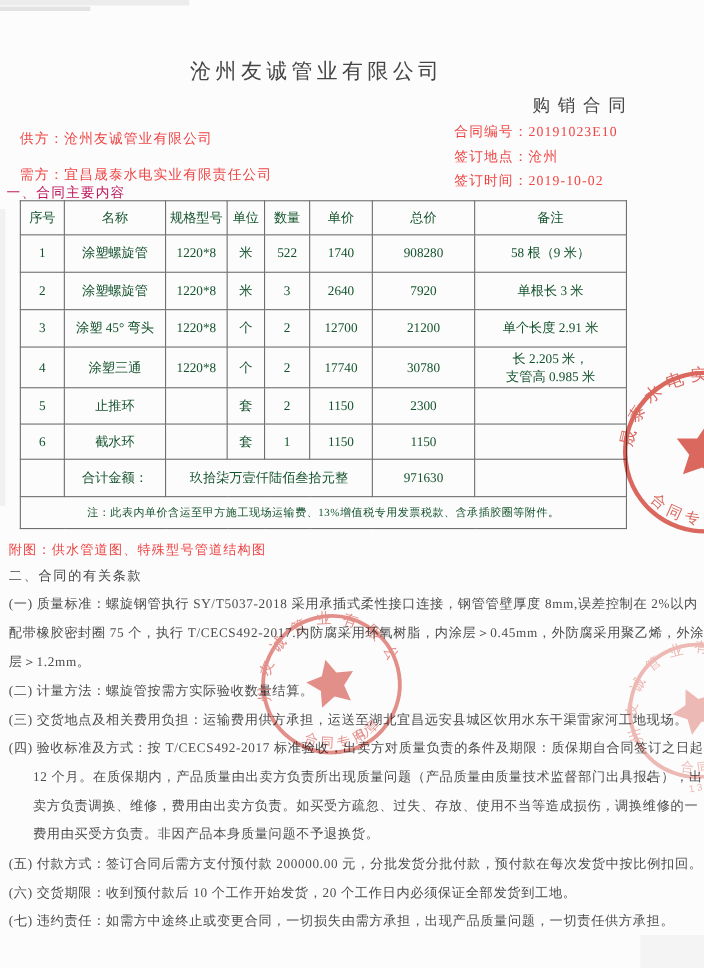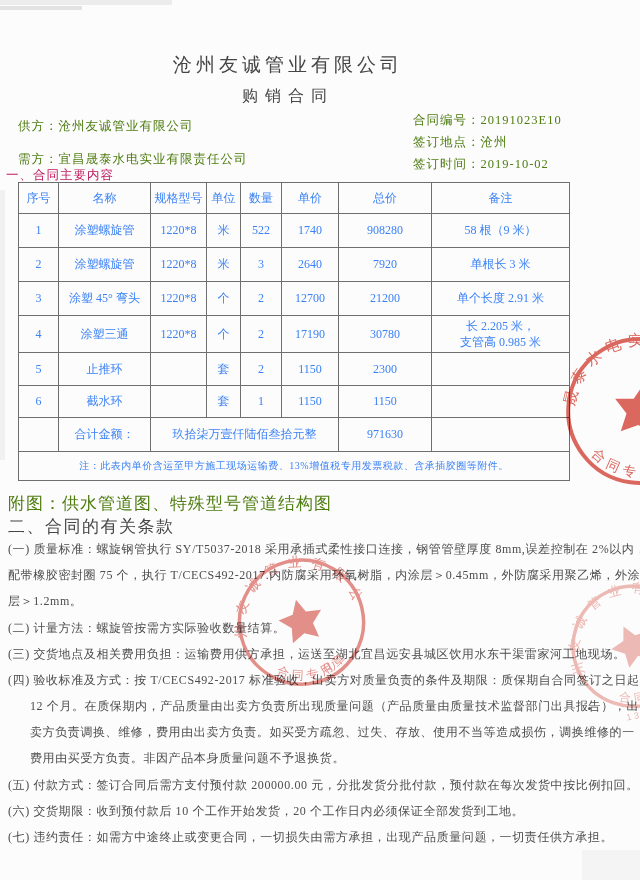--- a/index.html
+++ b/index.html
@@ -12,39 +12,39 @@
   .abs{position:absolute;}
   
   .scan-strip1{left:0;top:0;width:172px;height:5px;background:#ececec;}
   .scan-strip2{left:0;top:6px;width:82px;height:4px;background:#e3e3e3;}
   .scan-left{left:0;top:190px;width:5px;height:270px;background:#f1f1f1;}
   .scan-br{right:0;bottom:0;width:58px;height:30px;background:#f4f4f4;}
   .speck{left:588px;top:707px;width:3px;height:3px;border-radius:50%;background:#5a5a5a;}
 
   .company-title{left:0;top:52px;width:576px;text-align:center;font-size:19px;
     letter-spacing:4px;color:#454545;}
-  .doc-title{left:0;top:86px;width:576px;text-align:center;font-size:16px;letter-spacing:7px;color:#454545;}
-
-  .hline{font-size:12.5px;letter-spacing:1px;color:#4d7c0f;white-space:nowrap;}
+  .doc-title{left:0;top:86px;width:576px;text-align:right;font-size:16px;letter-spacing:7px;color:#454545;}
+
+  .hline{font-size:12.5px;letter-spacing:1px;color:#ef4444;white-space:nowrap;}
   .supplier-line{left:18px;top:118px;}
   .buyer-line{left:18px;top:151px;}
   .info-1{left:413px;top:112px;}
   .info-2{left:413px;top:134px;}
   .info-3{left:413px;top:156px;}
   .sec1-title{left:6px;top:167px;font-size:12.5px;letter-spacing:1px;color:#be185d;}
 
   table.main{position:absolute;left:18px;top:182px;width:551px;border-collapse:collapse;
-    table-layout:fixed;font-size:12px;color:#3b82f6;}
+    table-layout:fixed;font-size:12px;color:#14532d;}
   table.main td,table.main th{border:1px solid #6f6f6f;text-align:center;vertical-align:middle;
     font-weight:normal;padding:0 2px;overflow:hidden;}
   td.remark{white-space:pre-line;line-height:1.35;}
   td.note-cell{text-align:left;padding:4px 6px;font-size:10px;letter-spacing:.5px;white-space:nowrap;}
 
-  .attach-line{left:8px;top:492px;font-size:17px;letter-spacing:1px;white-space:nowrap;}
-  .sec2-title{left:8px;top:515px;font-size:17px;letter-spacing:1.5px;color:#474747;}
+  .attach-line{left:8px;top:492px;font-size:12px;letter-spacing:1px;white-space:nowrap;}
+  .sec2-title{left:8px;top:515px;font-size:12px;letter-spacing:1.5px;color:#474747;}
 
   .clause{position:absolute;left:8px;font-size:12px;letter-spacing:.6px;color:#4c4c4c;white-space:nowrap;}
   .clause.indent{left:30px;}
 
   .stamp{position:absolute;mix-blend-mode:multiply;}
   .stamp svg{overflow:visible;}
   .stamp text{font-family:"Liberation Sans","DejaVu Sans",sans-serif;}
 </style>
 </head>
 <body>
@@ -127,21 +127,21 @@
         <td>12700</td>
         <td>21200</td>
         <td class="remark">单个长度 2.91 米</td>
   </tr>
   <tr style="height:37px">
     <td>4</td>
         <td>涂塑三通</td>
         <td>1220*8</td>
         <td>个</td>
         <td>2</td>
-        <td>17190</td>
+        <td>17740</td>
         <td>30780</td>
         <td class="remark">长 2.205 米，
 支管高 0.985 米</td>
   </tr>
   <tr style="height:33px">
     <td>5</td>
         <td>止推环</td>
         <td></td>
         <td>套</td>
         <td>2</td>

